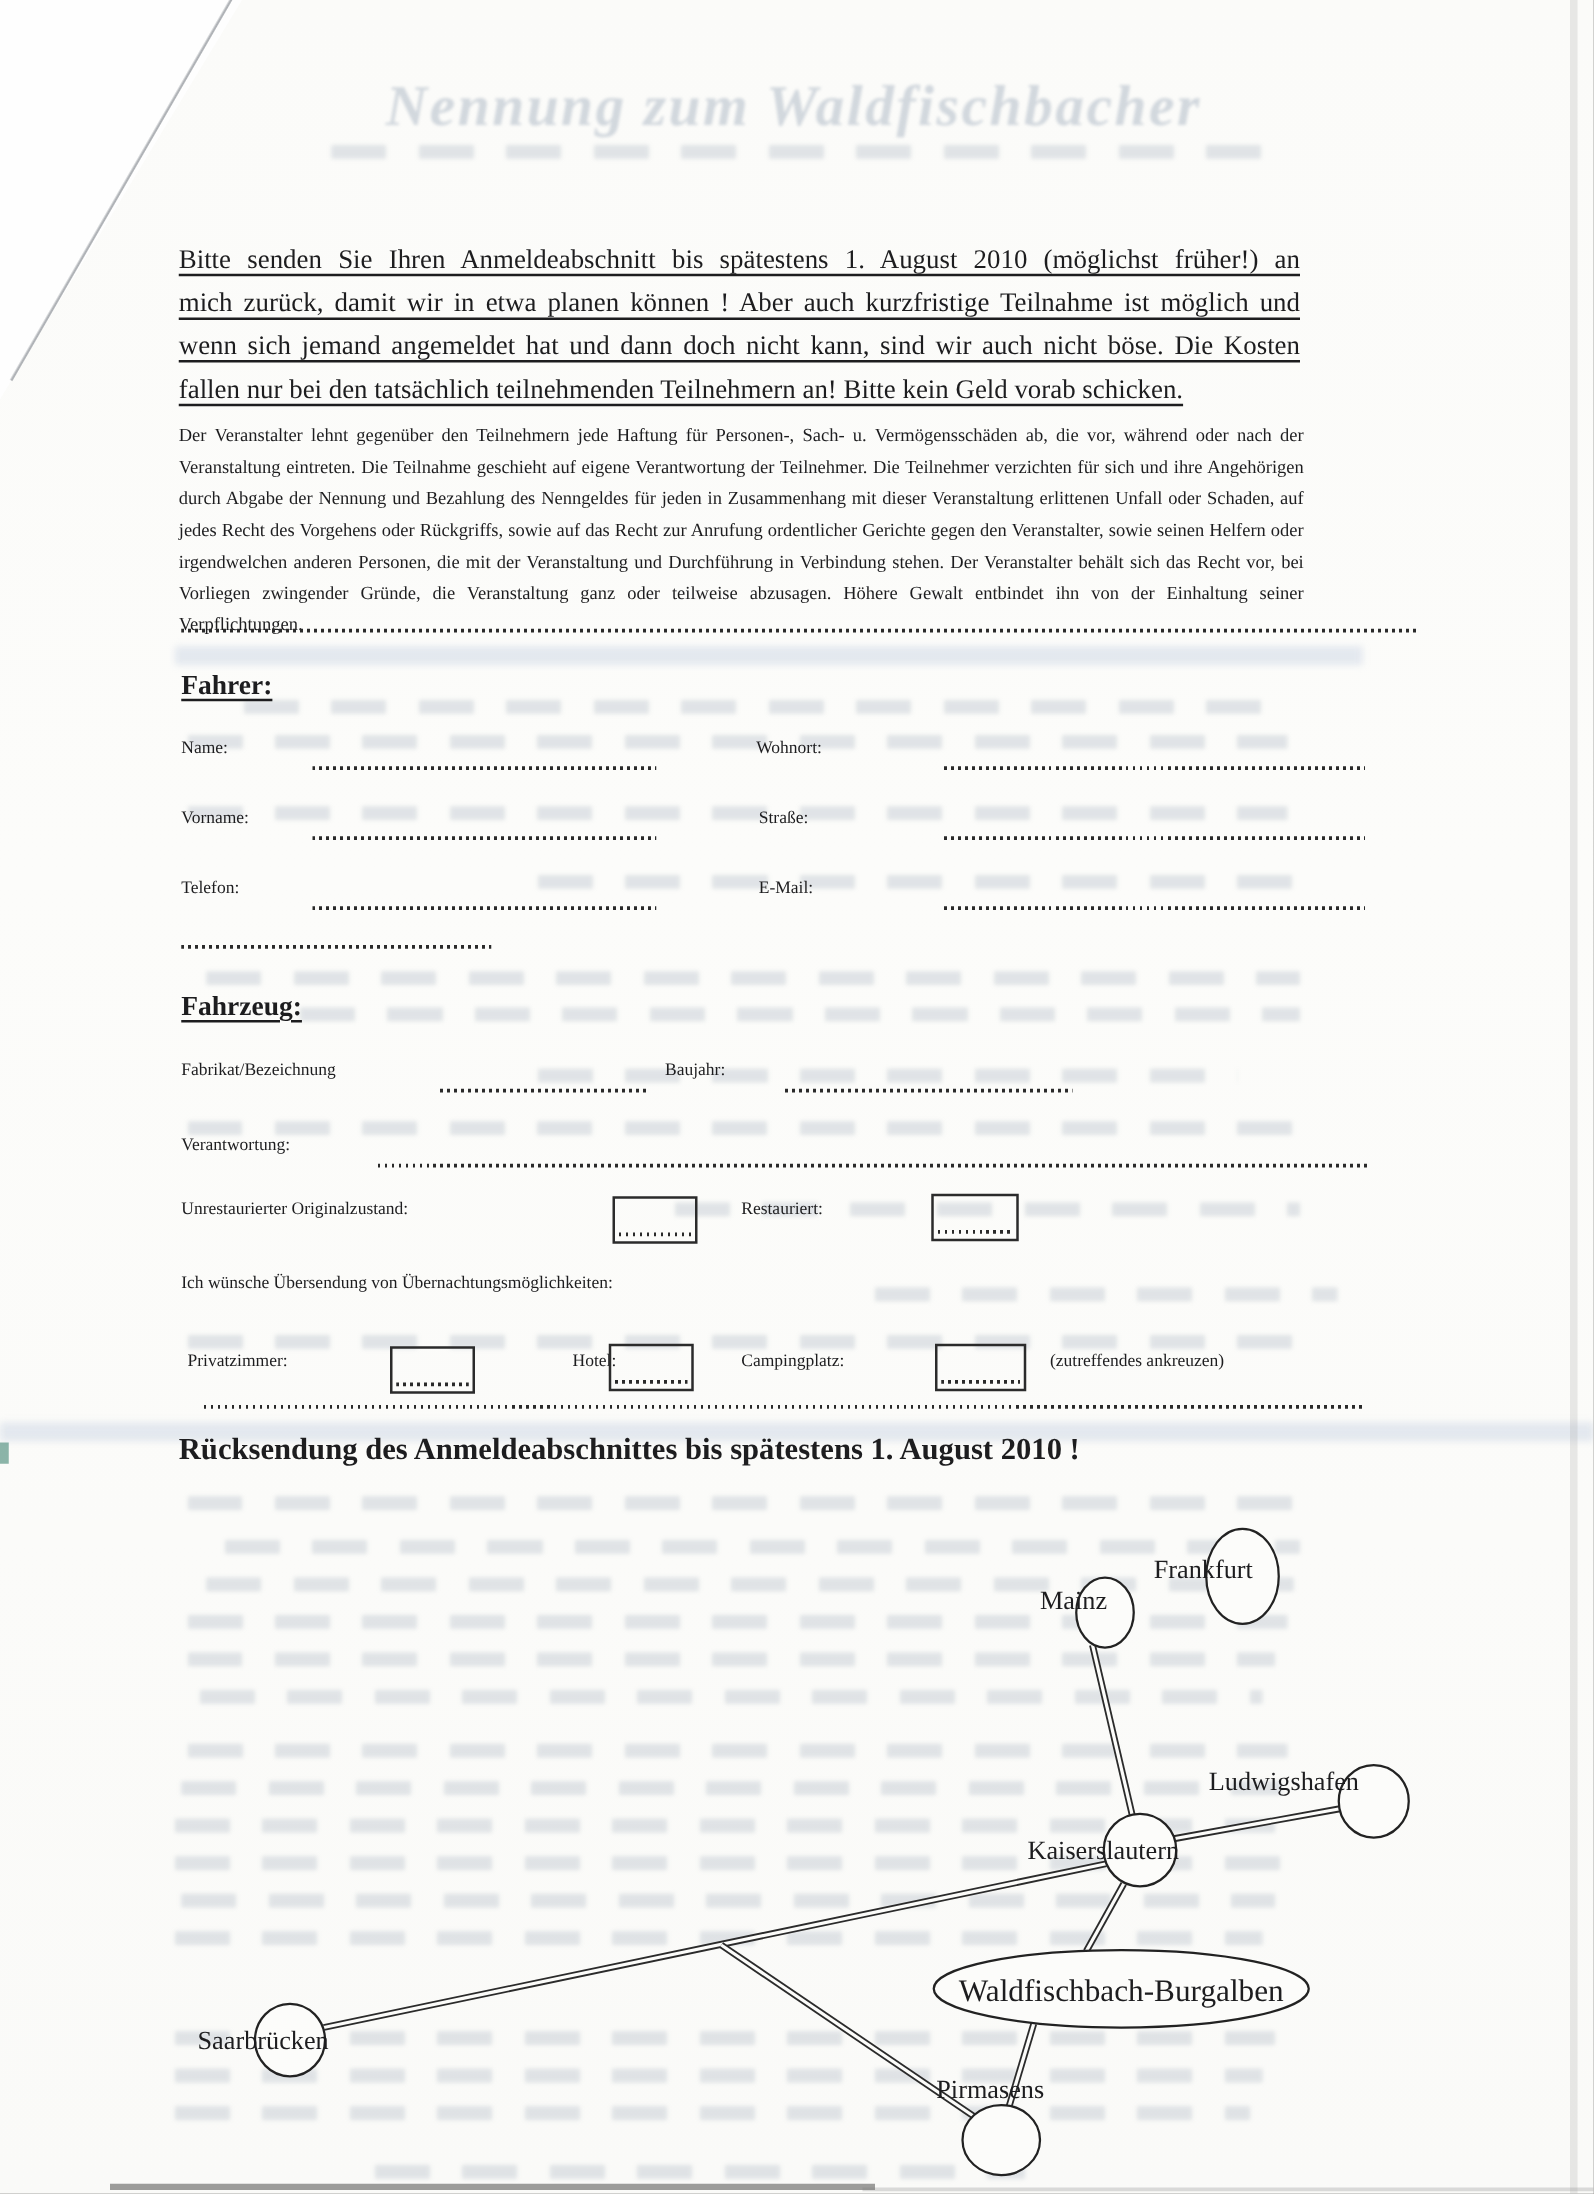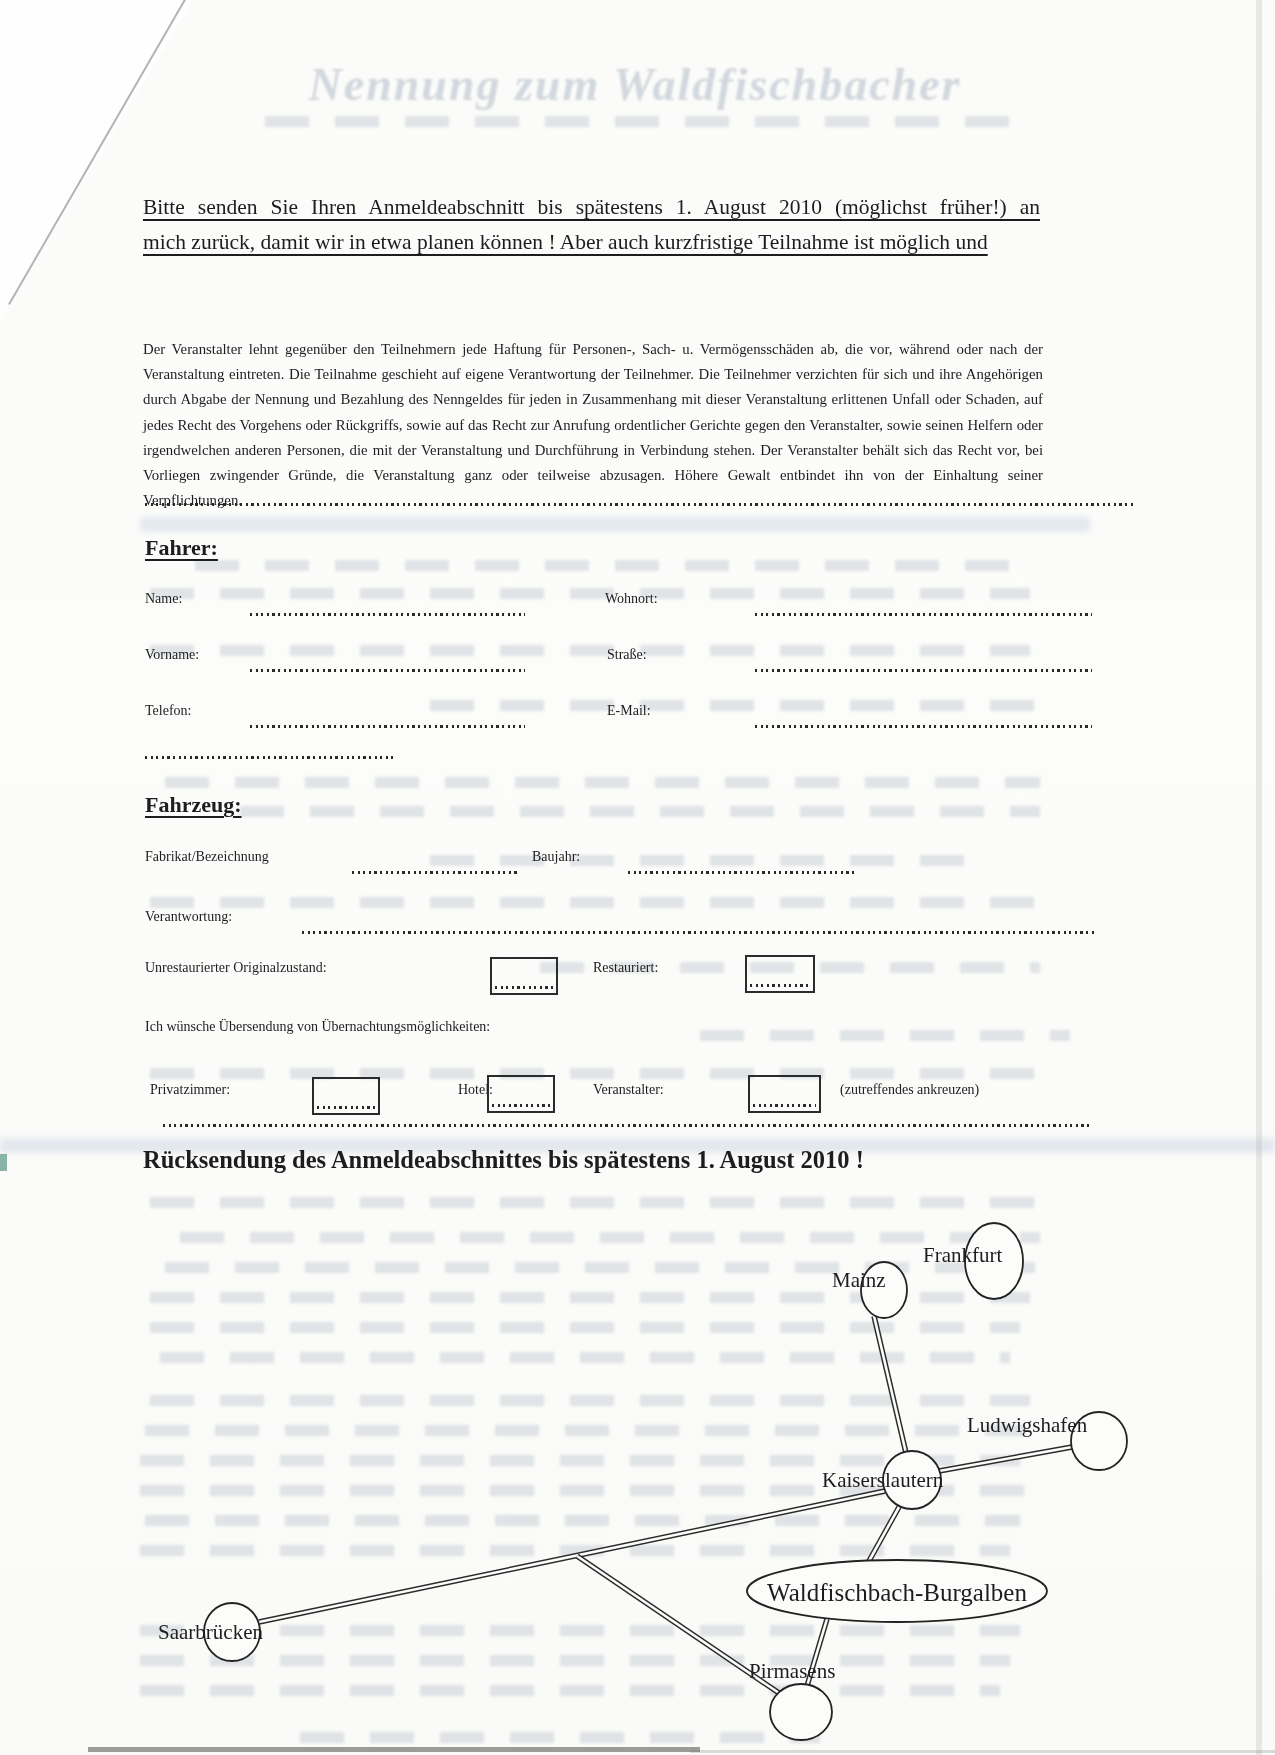--- a/index.html
+++ b/index.html
@@ -90,20 +90,22 @@
   <div class="green-mark"></div>
   <div class="bottom-edge"></div>
   <div class="bottom-edge2"></div>
   <div class="right-edge"></div>
 
   <div class="ghost-title">Nennung zum Waldfischbacher</div>
 
   <div class="z intro">
     <div>Bitte senden Sie Ihren Anmeldeabschnitt bis spätestens 1. August 2010 (möglichst früher!) an</div>
     <div>mich zurück, damit wir in etwa planen können ! Aber auch kurzfristige Teilnahme ist möglich und</div>
+    <div>wenn sich jemand angemeldet hat und dann doch nicht kann, sind wir auch nicht böse. Die Kosten</div>
+    <div>fallen nur bei den tatsächlich teilnehmenden Teilnehmern an! Bitte kein Geld vorab schicken.</div>
   </div>
 
   <div class="z disclaimer">Der Veranstalter lehnt gegenüber den Teilnehmern jede Haftung für Personen-, Sach- u. Vermögensschäden ab, die vor, während oder nach der Veranstaltung eintreten. Die Teilnahme geschieht auf eigene Verantwortung der Teilnehmer. Die Teilnehmer verzichten für sich und ihre Angehörigen durch Abgabe der Nennung und Bezahlung des Nenngeldes für jeden in Zusammenhang mit dieser Veranstaltung erlittenen Unfall oder Schaden, auf jedes Recht des Vorgehens oder Rückgriffs, sowie auf das Recht zur Anrufung ordentlicher Gerichte gegen den Veranstalter, sowie seinen Helfern oder irgendwelchen anderen Personen, die mit der Veranstaltung und Durchführung in Verbindung stehen. Der Veranstalter behält sich das Recht vor, bei Vorliegen zwingender Gründe, die Veranstaltung ganz oder teilweise abzusagen. Höhere Gewalt entbindet ihn von der Einhaltung seiner Verpflichtungen.</div>
 
   <div class="dotline" style="left:145px;top:503px;width:988px;"></div>
 
   <div class="z heading" style="left:145px;top:535px;">Fahrer:</div>
 
   <span class="lbl" style="left:145px;top:591px;">Name:</span>
   <div class="dotline" style="left:250px;top:613px;width:275px;"></div>
@@ -143,21 +145,21 @@
   <span class="lbl" style="left:145px;top:1019px;">Ich wünsche Übersendung von Übernachtungsmöglichkeiten:</span>
 
   <span class="lbl" style="left:150px;top:1082px;">Privatzimmer:</span>
   <div class="cbox" style="left:312px;top:1077px;width:64px;height:34px;">
       <div class="fill"></div>
     </div>
   <span class="lbl" style="left:415px;top:1082px;margin-left:43px;">Hotel:</span>
   <div class="cbox" style="left:487px;top:1075px;width:64px;height:34px;">
       <div class="fill"></div>
     </div>
-  <span class="lbl" style="left:593px;top:1082px;">Veranstalter:</span>
+  <span class="lbl" style="left:593px;top:1082px;">Campingplatz:</span>
   <div class="cbox" style="left:748px;top:1075px;width:69px;height:34px;">
       <div class="fill"></div>
     </div>
   <span class="lbl" style="left:840px;top:1082px;">(zutreffendes ankreuzen)</span>
 
   <div class="dotline" style="left:163px;top:1124px;width:928px;"></div>
 
   <div class="z bold-note" style="left:143px;top:1146px;">Rücksendung des Anmeldeabschnittes bis spätestens 1. August 2010 !</div>
 
   <svg class="map" width="1275" height="1755" viewBox="0 0 1275 1755">

